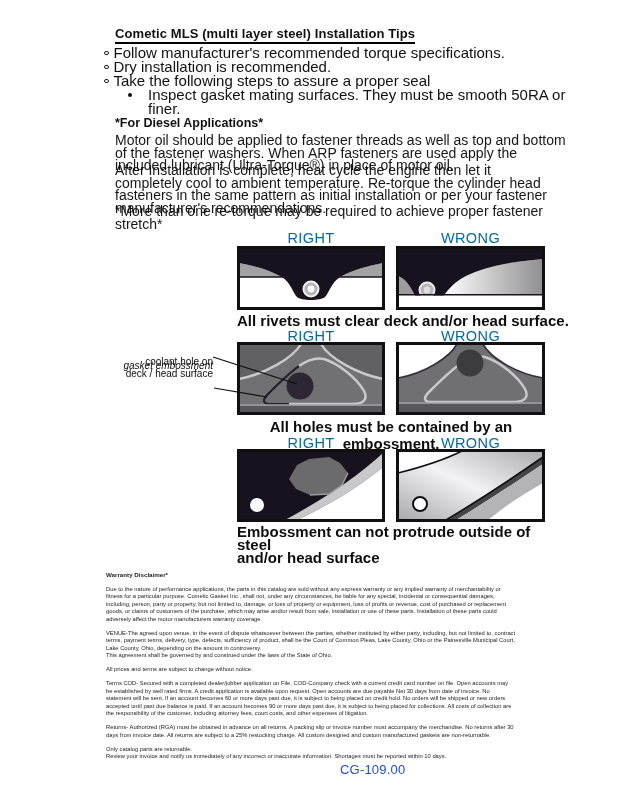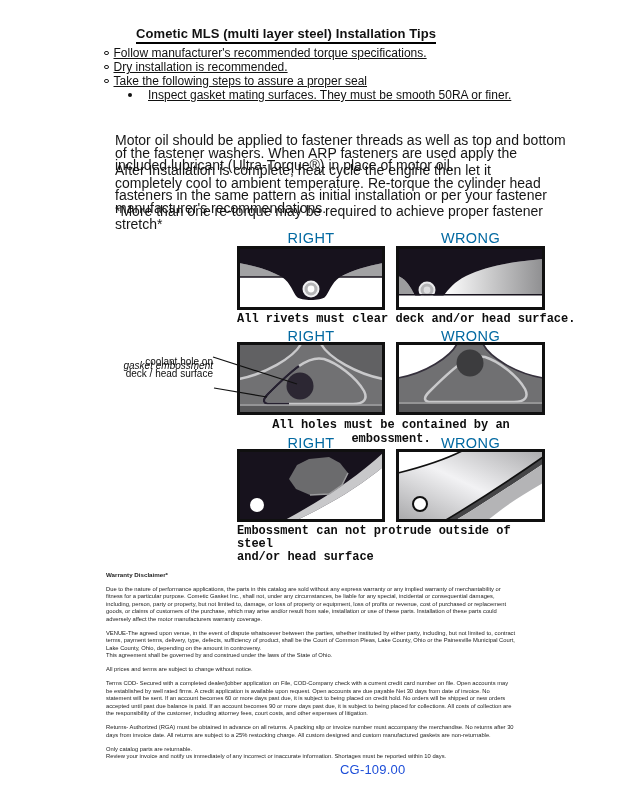--- a/index.html
+++ b/index.html
@@ -5,43 +5,43 @@
   * { margin:0; padding:0; box-sizing:border-box; }
   html,body { background:#ffffff; }
   .page {
     position:relative; width:618px; height:800px; background:#ffffff;
     font-family:"Liberation Sans", sans-serif; color:#111; overflow:hidden;
   }
   .abs { position:absolute; }
 
   .title {
     left:115px; top:26px; font-size:13px; font-weight:bold;
-    border-bottom:2px solid #000; padding-bottom:1px; letter-spacing:0.1px;margin-left:21px;
-  }
-
-  .bullets { left:104px; top:46px; width:470px; font-size:12px; line-height:14px;text-decoration:underline; }
+    border-bottom:2px solid #000; padding-bottom:1px; letter-spacing:0.1px;
+  }
+
+  .bullets { left:104px; top:46px; width:470px; font-size:15px; line-height:14px; }
   .bullet-row { display:flex; align-items:flex-start; }
   .bullet-row .marker {
     width:4.5px; height:4.5px; border:1px solid #222; border-radius:50%;
     margin:4.5px 5px 0 0; flex:0 0 auto;
   }
   .sub-row { display:flex; align-items:flex-start; margin-left:24px;gap:12px; }
   .sub-row .marker-dot {
     width:4px; height:4px; background:#111; border-radius:50%;
     margin:5px 4px 0 0; flex:0 0 auto;
   }
 
   .diesel-heading { left:115px; top:116px; font-size:12.5px; font-weight:bold; }
   .para { left:115px; font-size:14px; line-height:12.5px; color:#161616; }
   .para1 { top:134px; width:452px; }
   .para2 { top:164px; width:442px; }
   .note  { top:205px; width:470px; }
 
   .rw-label { top:auto; width:148px; text-align:center; font-size:14.5px; letter-spacing:0.4px; color:#0369a1; }
-  .caption { font-size:12px; font-weight:bold; color:#0d0d0d;font-family:Liberation Mono, monospace; }
+  .caption { font-size:15px; font-weight:bold; color:#0d0d0d; }
 
   .ann { font-size:10px; color:#0d0d0d; text-align:right; width:153px; left:60px; line-height:11.5px; }
 
   .warranty { left:106px; top:571px; width:410px; font-size:5.8px; line-height:7.5px; color:#1c1c1c; }
   .warranty .w-head { font-size:6.2px; font-weight:bold; margin-bottom:7px; }
   .warranty p { margin-bottom:6.5px; }
   .warranty p.tight { margin-bottom:0; }
 
   .footer-code { left:340px; top:762px; width:150px; text-align:left; font-size:13px; color:#1d4ed8; letter-spacing:0.2px; }
 
@@ -66,20 +66,21 @@
     <div class="bullet-row">
       <span class="marker"></span>
       <span>Take the following steps to assure a proper seal</span>
     </div>
     <div class="sub-row">
       <span class="marker-dot"></span>
       <span>Inspect gasket mating surfaces.  They must be smooth 50RA or finer.</span>
     </div>
   </div>
 
+  <div class="abs diesel-heading">*For Diesel Applications*</div>
   <div class="abs para para1">Motor oil should be applied to fastener threads as well as top and bottom of the fastener washers. When ARP fasteners are used apply the included lubricant (Ultra-Torque®) in place of motor oil.</div>
   <div class="abs para para2">After Installation is complete, heat cycle the engine then let it completely cool to ambient temperature. Re-torque the cylinder head fasteners in the same pattern as initial installation or per your fastener manufacturer's recommendations.</div>
   <div class="abs para note">*More than one re-torque may be required to achieve proper fastener stretch*</div>
 
   <div class="abs rw-label" style="left:237px; top:230px;">RIGHT</div>
   <div class="abs rw-label" style="left:396px; top:230px; width:149px;">WRONG</div>
 
   <div class="abs" style="left:237px; top:246px;">
     <svg width="148" height="64" viewBox="0 0 148 64">
       <rect width="148" height="64" fill="#ffffff"></rect>

